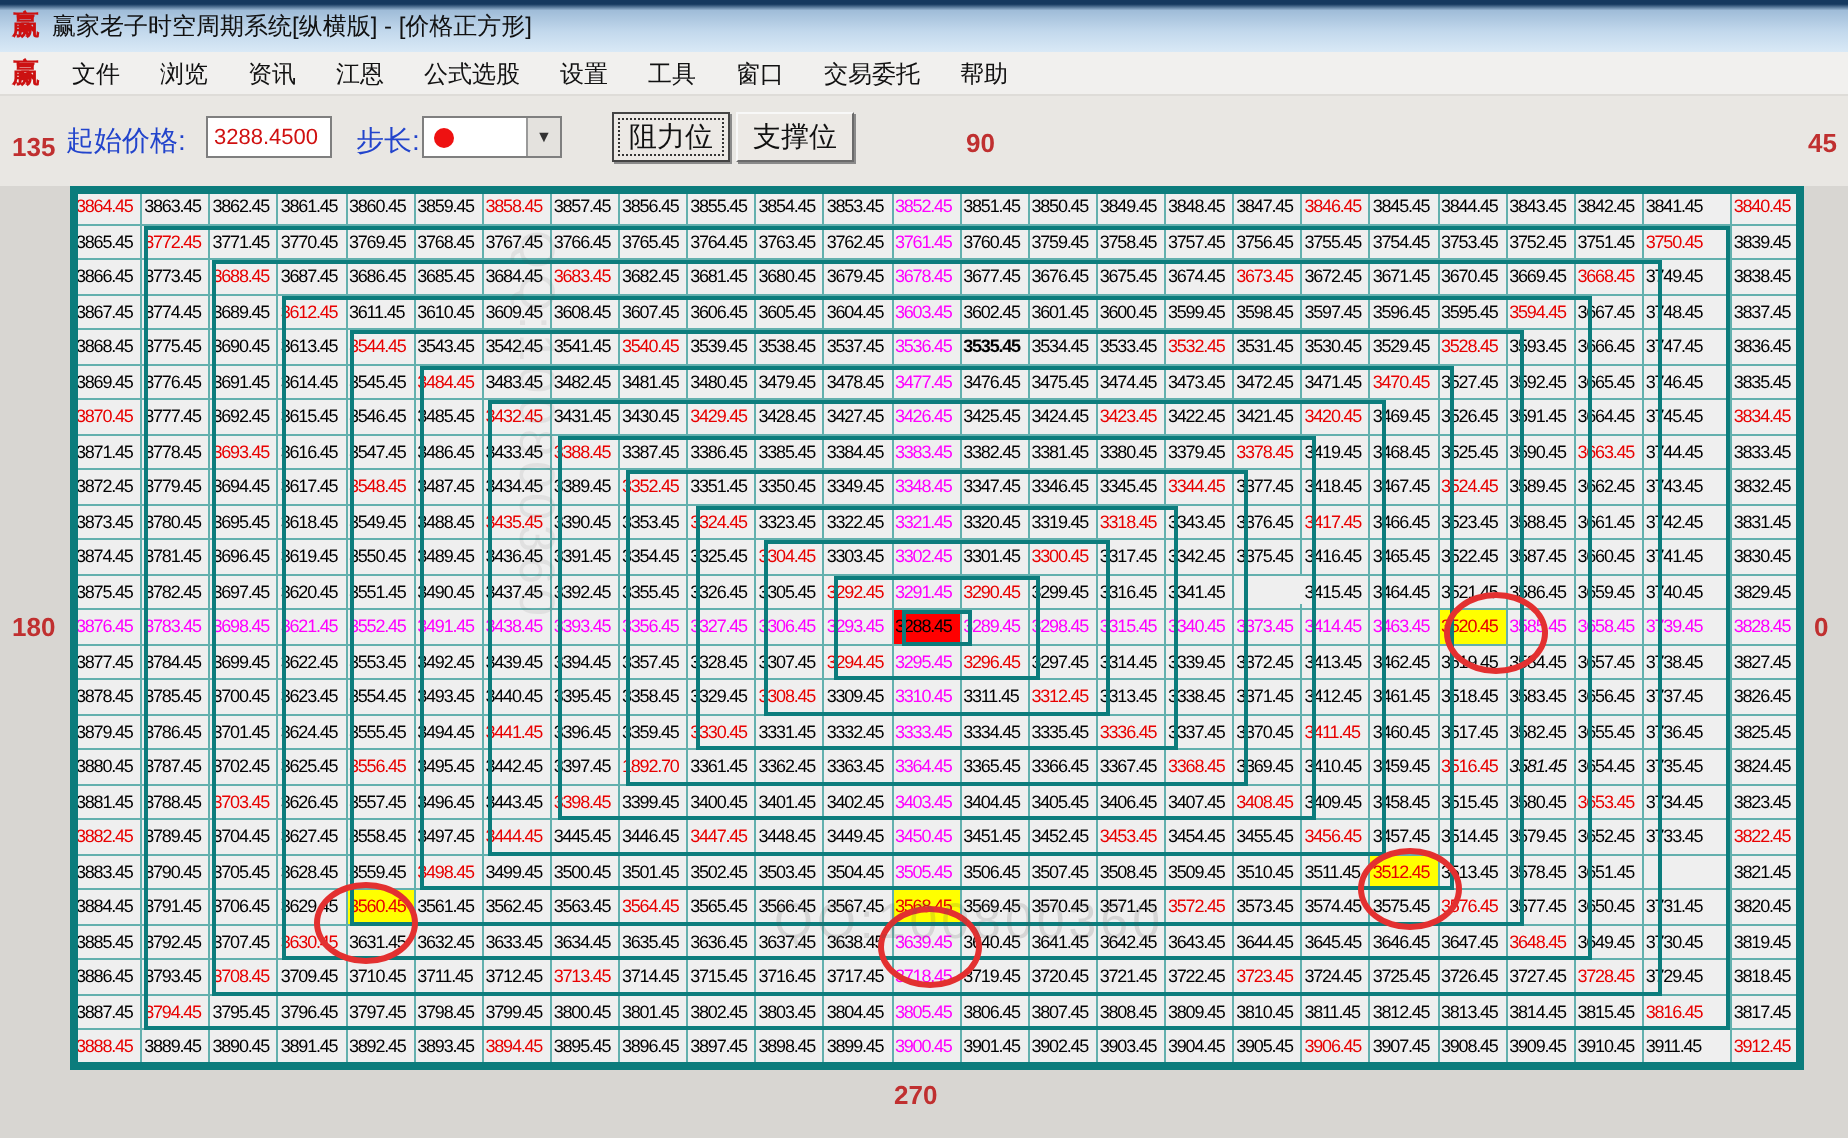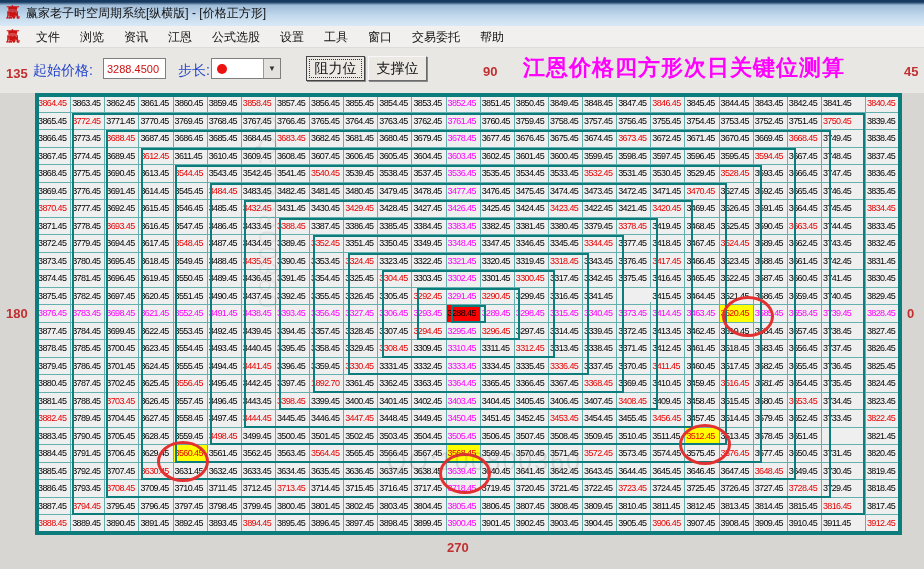--- a/index.html
+++ b/index.html
@@ -97,21 +97,20 @@
   <span class="blue-label" style="left:33px; top:14px;">起始价格:</span>
   <input class="price-input" value="3288.4500" style="">
   <span class="blue-label" style="left:178px; top:14px;">步长:</span>
   <div class="step-combo">
     <span class="red-dot"></span>
     <span class="combo-arrow">▼</span>
   </div>
   <div class="tb-button focused" style="left:306px;">阻力位</div>
   <div class="tb-button" style="left:368px;">支撑位</div>
   <span class="angle-label" style="left:483px; top:16px;">90</span>
-  <span class="headline">江恩价格四方形次日关键位测算</span>
   <span class="angle-label" style="left:904px; top:16px;">45</span>
 </div>
 
 <div class="grid-wrap">
   <div class="grid" id="gann-grid">
       <div class="cell" style="color: rgb(232, 0, 0);">3864.45</div>
       <div class="cell" style="color: rgb(0, 0, 0);">3863.45</div>
       <div class="cell" style="color: rgb(0, 0, 0);">3862.45</div>
       <div class="cell" style="color: rgb(0, 0, 0);">3861.45</div>
       <div class="cell" style="color: rgb(0, 0, 0);">3860.45</div>
@@ -216,21 +215,21 @@
       <div class="cell" style="color: rgb(0, 0, 0);">3613.45</div>
       <div class="cell" style="color: rgb(232, 0, 0);">3544.45</div>
       <div class="cell" style="color: rgb(0, 0, 0);">3543.45</div>
       <div class="cell" style="color: rgb(0, 0, 0);">3542.45</div>
       <div class="cell" style="color: rgb(0, 0, 0);">3541.45</div>
       <div class="cell" style="color: rgb(232, 0, 0);">3540.45</div>
       <div class="cell" style="color: rgb(0, 0, 0);">3539.45</div>
       <div class="cell" style="color: rgb(0, 0, 0);">3538.45</div>
       <div class="cell" style="color: rgb(0, 0, 0);">3537.45</div>
       <div class="cell" style="color: rgb(255, 0, 255);">3536.45</div>
-      <div class="cell" style="color: rgb(0, 0, 0);">3535.45</div>
+      <div class="cell" style="color: rgb(0, 0, 0); font-weight: bold;">3535.45</div>
       <div class="cell" style="color: rgb(0, 0, 0);">3534.45</div>
       <div class="cell" style="color: rgb(0, 0, 0);">3533.45</div>
       <div class="cell" style="color: rgb(232, 0, 0);">3532.45</div>
       <div class="cell" style="color: rgb(0, 0, 0);">3531.45</div>
       <div class="cell" style="color: rgb(0, 0, 0);">3530.45</div>
       <div class="cell" style="color: rgb(0, 0, 0);">3529.45</div>
       <div class="cell" style="color: rgb(232, 0, 0);">3528.45</div>
       <div class="cell" style="color: rgb(0, 0, 0);">3593.45</div>
       <div class="cell" style="color: rgb(0, 0, 0);">3666.45</div>
       <div class="cell" style="color: rgb(0, 0, 0);">3747.45</div>

